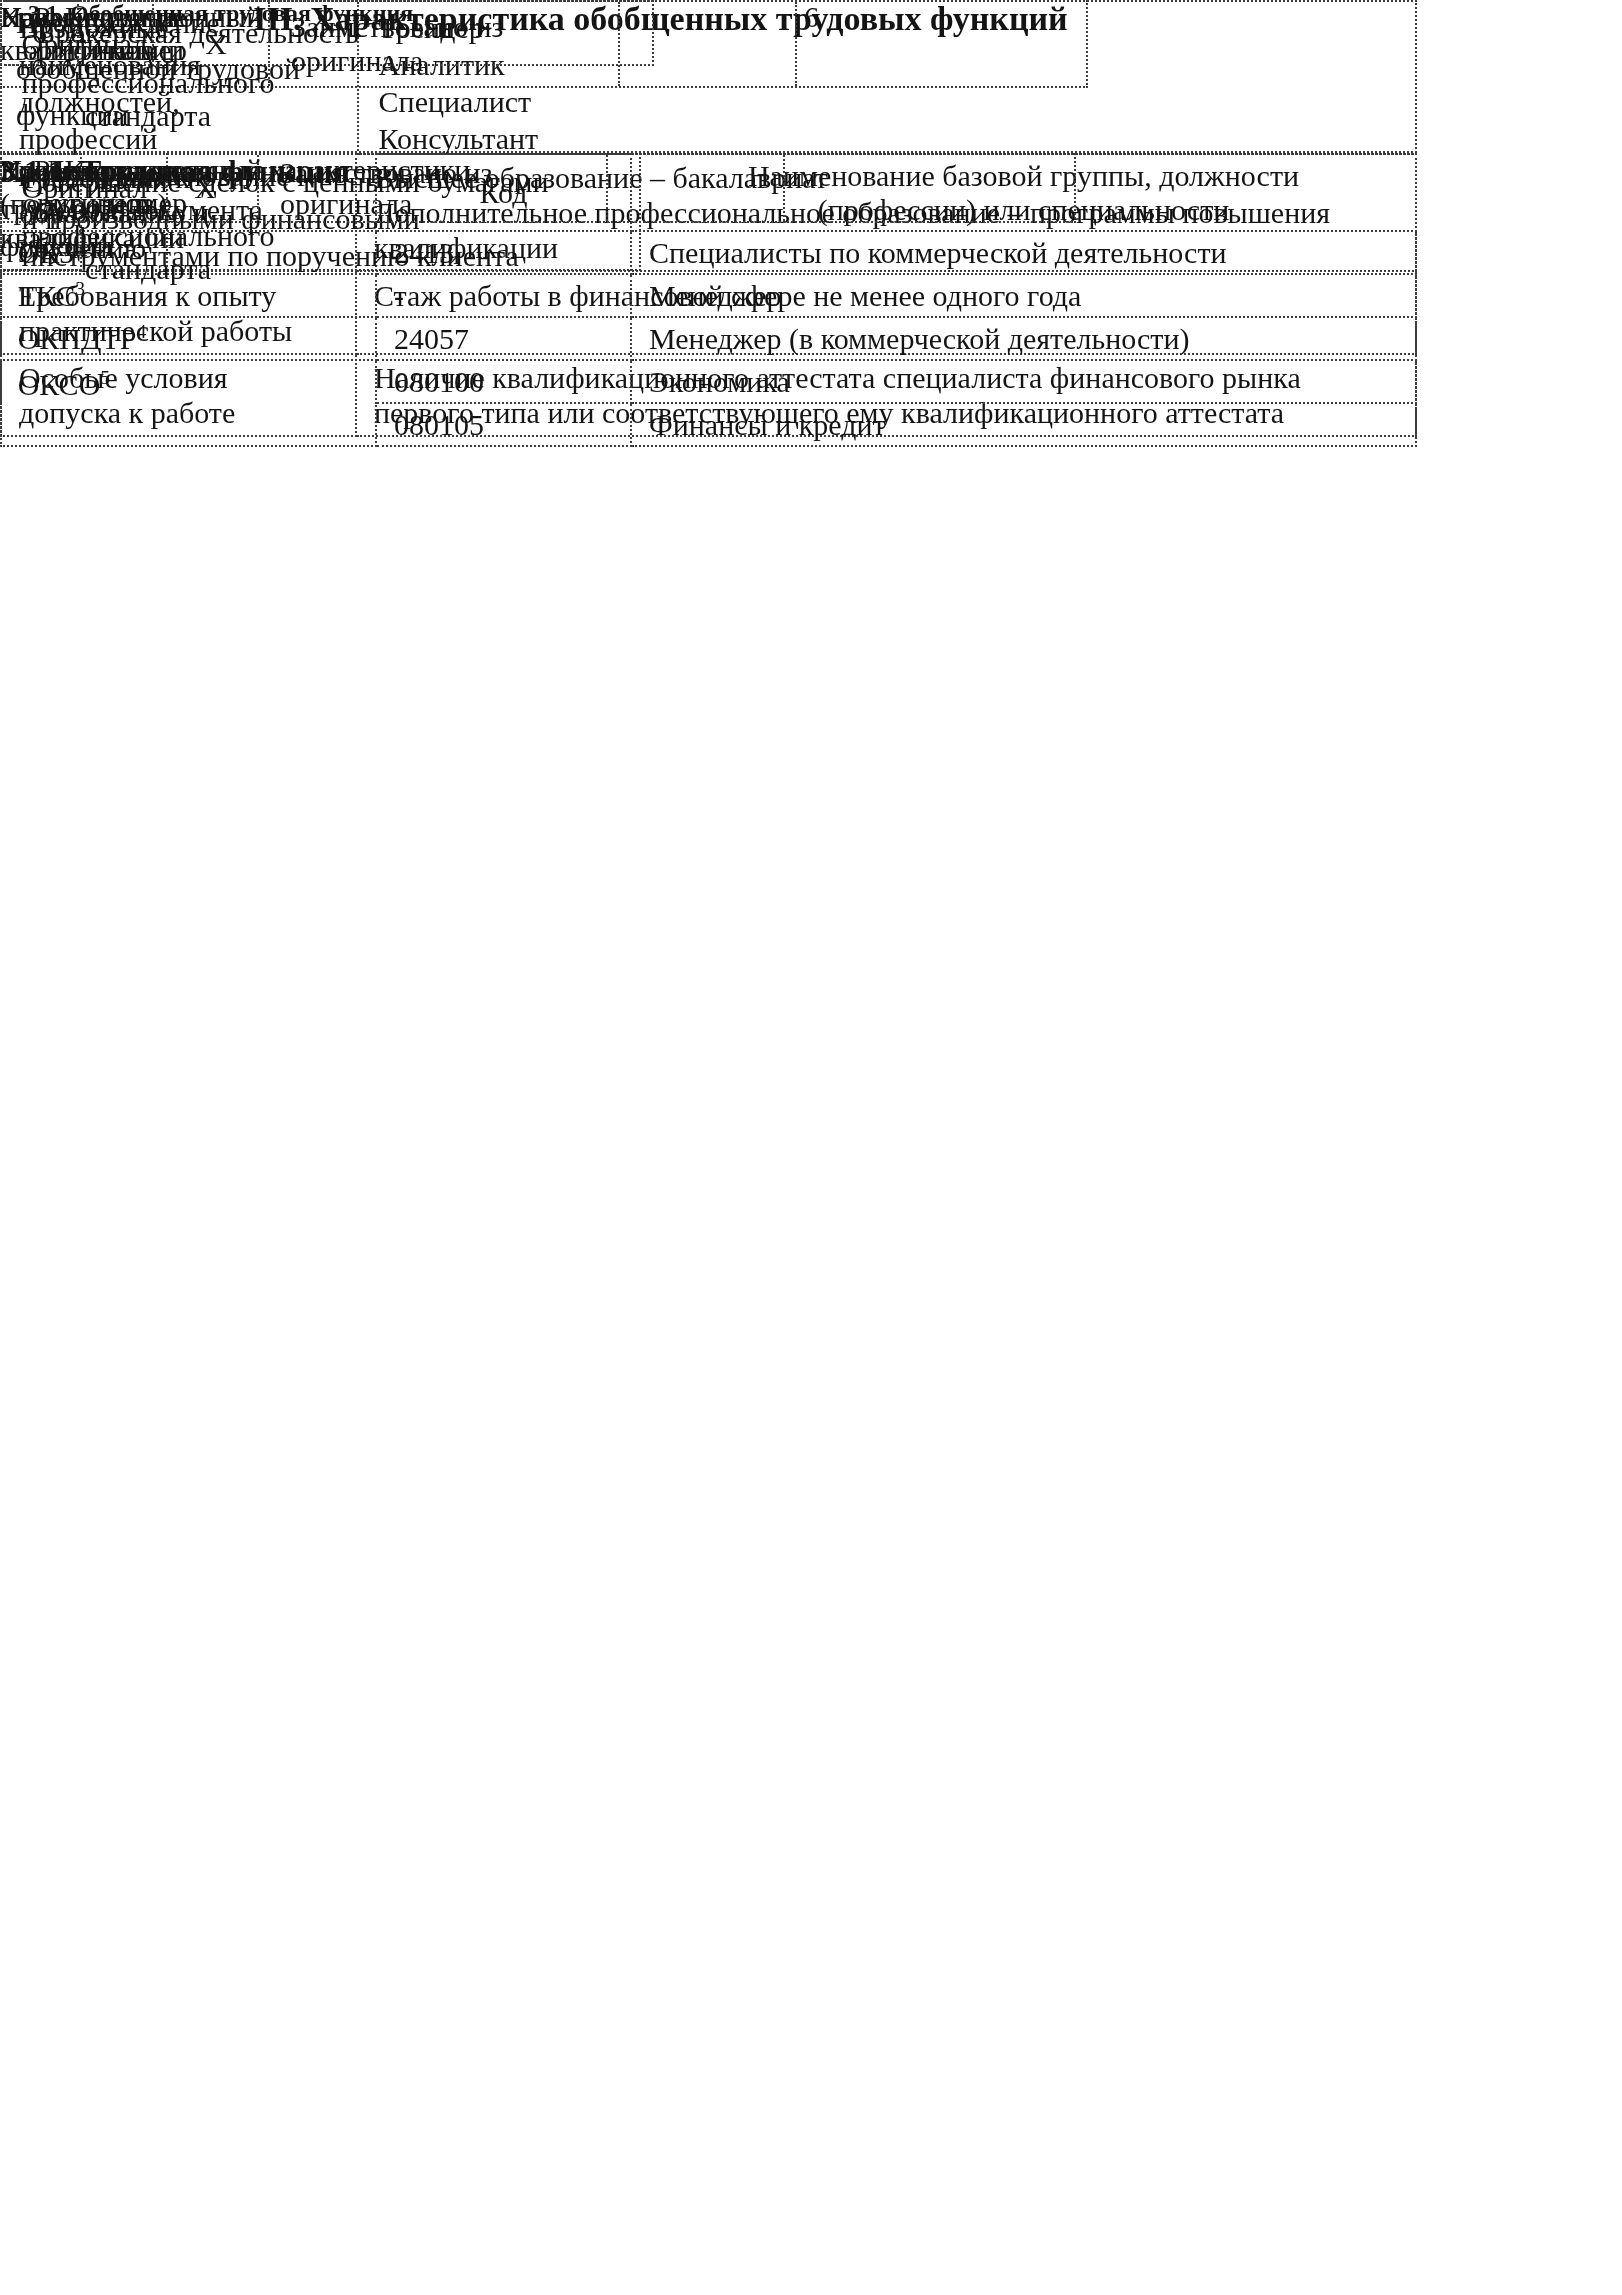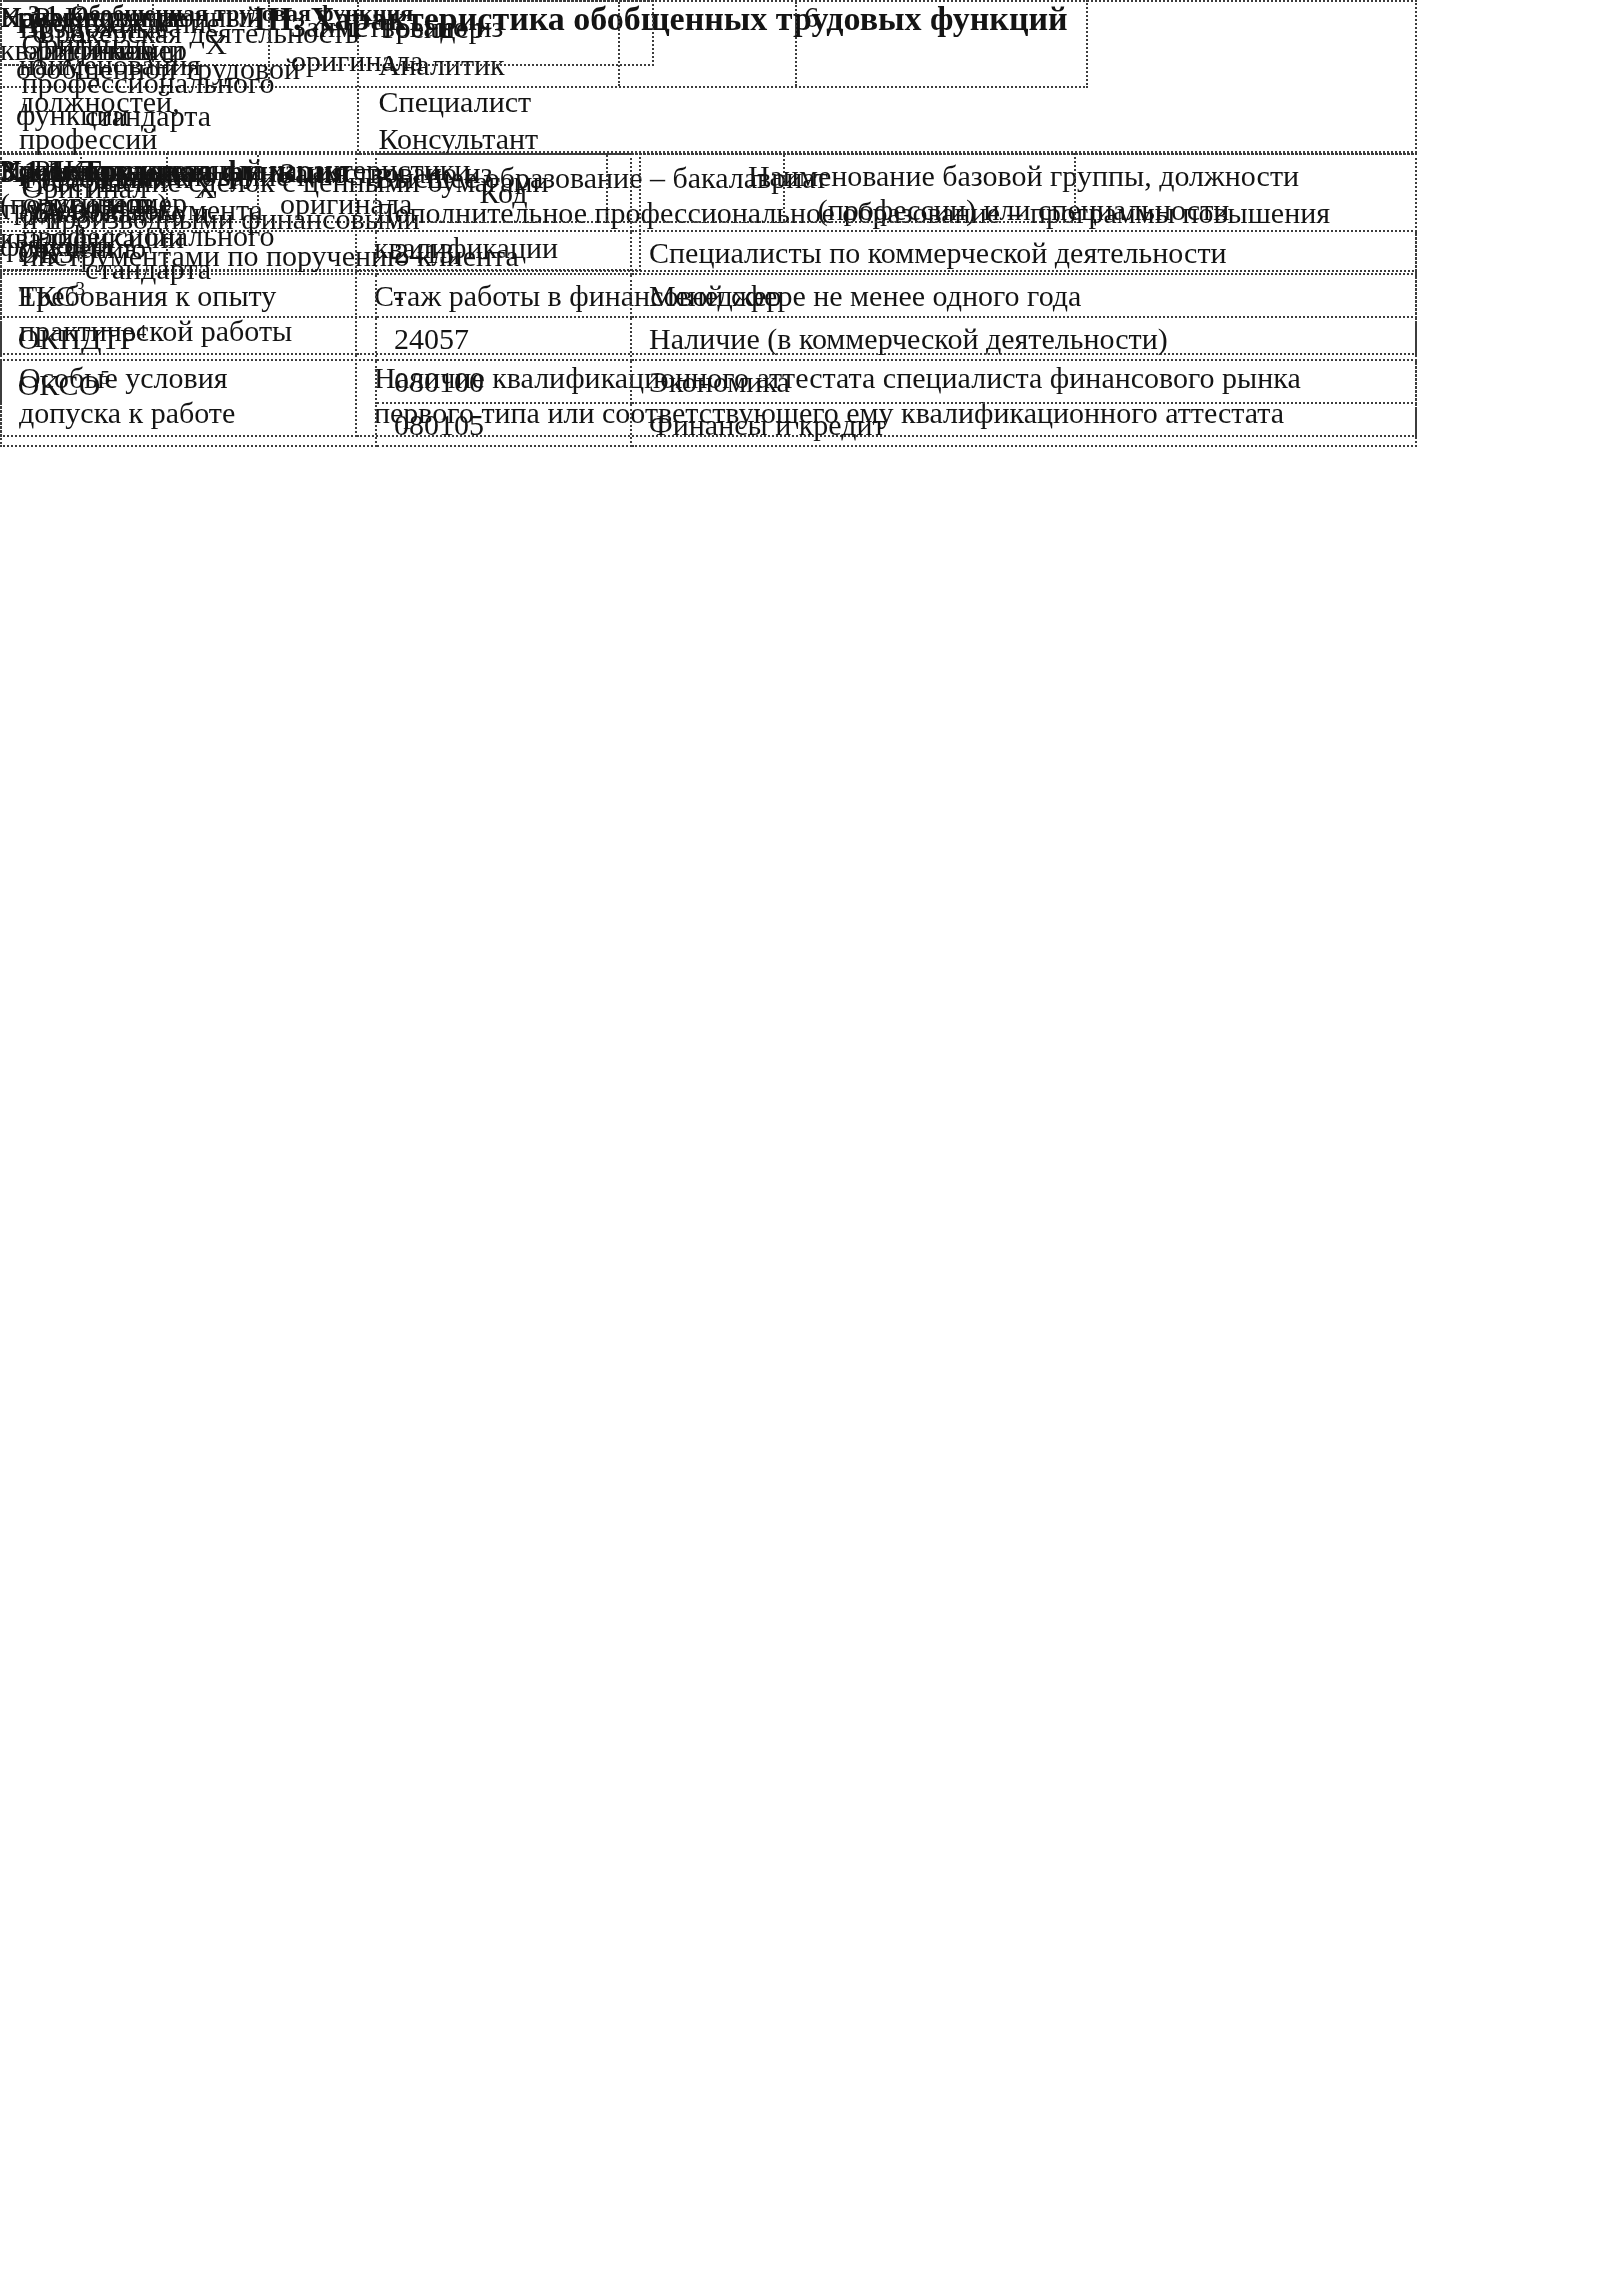--- a/index.html
+++ b/index.html
@@ -191,21 +191,21 @@
       <td>Специалисты по коммерческой деятельности</td>
     </tr>
     <tr>
       <td class="c-doc"><span>ЕКС</span><sup>3</sup></td>
       <td class="c-code">-</td>
       <td>Менеджер</td>
     </tr>
     <tr>
       <td class="c-doc"><span>ОКПДТР</span><sup>4</sup></td>
       <td class="c-code">24057</td>
-      <td>Наличие (в коммерческой деятельности)</td>
+      <td>Менеджер (в коммерческой деятельности)</td>
     </tr>
     <tr>
       <td class="c-doc" rowspan="2" style="vertical-align: top; padding-top: 6.5px;"><span>ОКСО</span><sup>5</sup></td>
       <td class="c-code">080100</td>
       <td>Экономика</td>
     </tr>
     <tr>
       <td class="c-code">080105</td>
       <td>Финансы и кредит</td>
     </tr>

